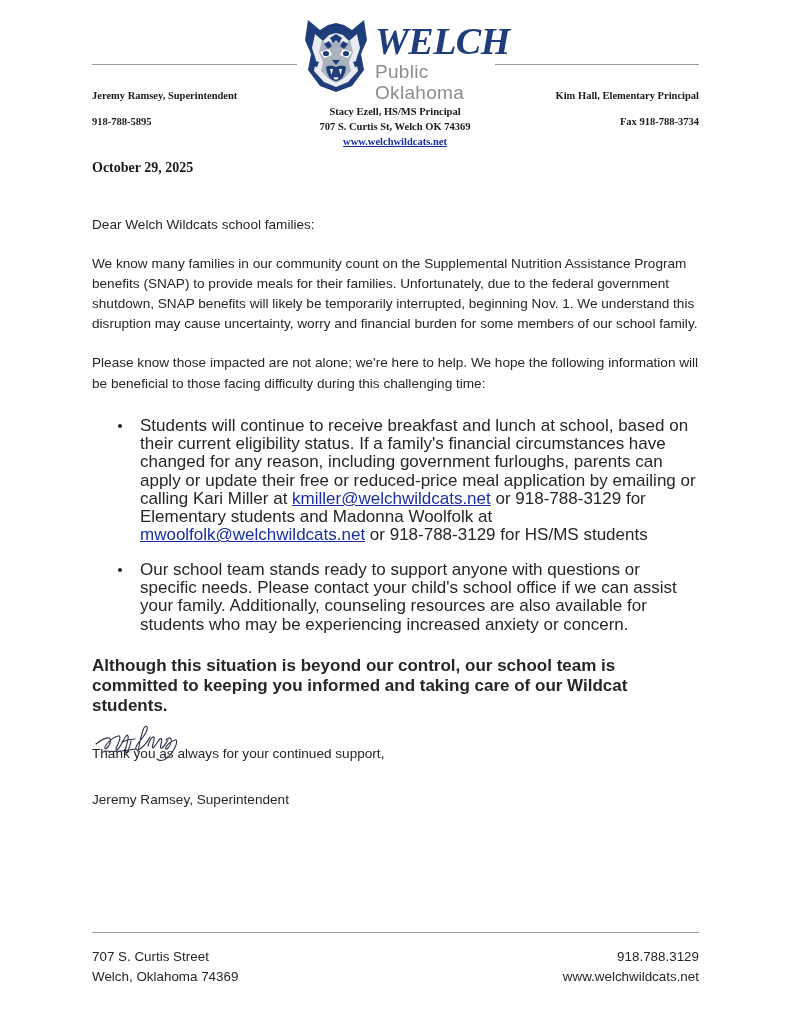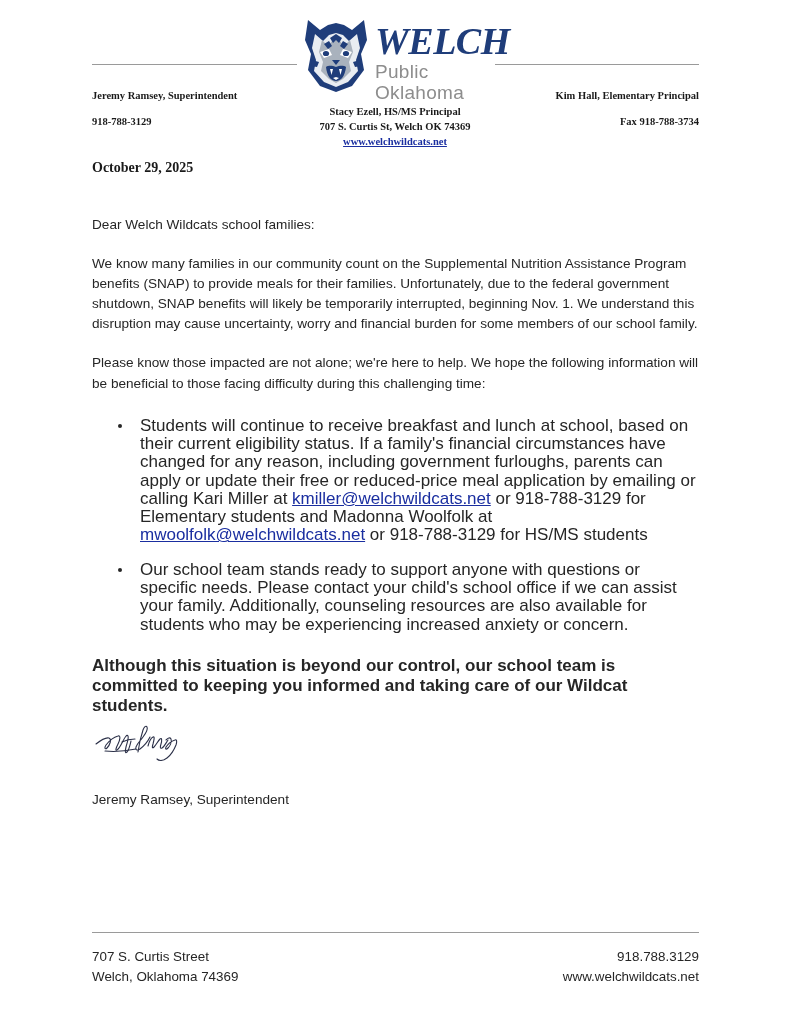--- a/index.html
+++ b/index.html
@@ -304,21 +304,21 @@
         <div class="logo-welch">WELCH</div>
         <div class="logo-sub">Public Oklahoma</div>
       </div>
     </div>
 
     <div class="contact-strip">
 
       <div class="cs-left">
         <div class="cs-line">Jeremy Ramsey, Superintendent</div>
         <div class="cs-gap"></div>
-        <div class="cs-line">918-788-3129</div>
+        <div class="cs-line">918-788-5895</div>
       </div>
 
       <div class="cs-center">
         <div class="cs-line">Stacy Ezell, HS/MS Principal</div>
         <div class="cs-line">707 S. Curtis St, Welch OK 74369</div>
         <div class="cs-line">
           <a class="cs-link" href="#">www.welchwildcats.net</a>
         </div>
       </div>
 
@@ -350,20 +350,21 @@
 
       <li class="bullet-item">
         <span class="bullet-dot"></span>
         <span>Our school team stands ready to support anyone with questions or specific needs. Please contact your child's school office if we can assist your family. Additionally, counseling resources are also available for students who may be experiencing increased anxiety or concern.</span>
       </li>
 
     </ul>
 
     <div class="closing-para">Although this situation is beyond our control, our school team is committed to keeping you informed and taking care of our Wildcat students.</div>
 
+    <div class="thanks-para">Thank you as always for your continued support,</div>
 
   </div>
 
   <div class="signature-area">
 
     <svg class="sig-image" viewBox="0 0 94 48">
       <g fill="none" stroke="#2b3048" stroke-width="1.1" stroke-linecap="round" stroke-linejoin="round">
         <path d="M4 26 C9 22 13 19 17 20 C20 21 18 27 15 30 C13 32 12 30 14 27
                  C17 23 22 19 26 18 C29 17 28 22 26 26 C24 30 23 33 25 32
                  C27 31 29 27 31 23 C33 19 35 16 36 18 C37 20 35 25 34 29

